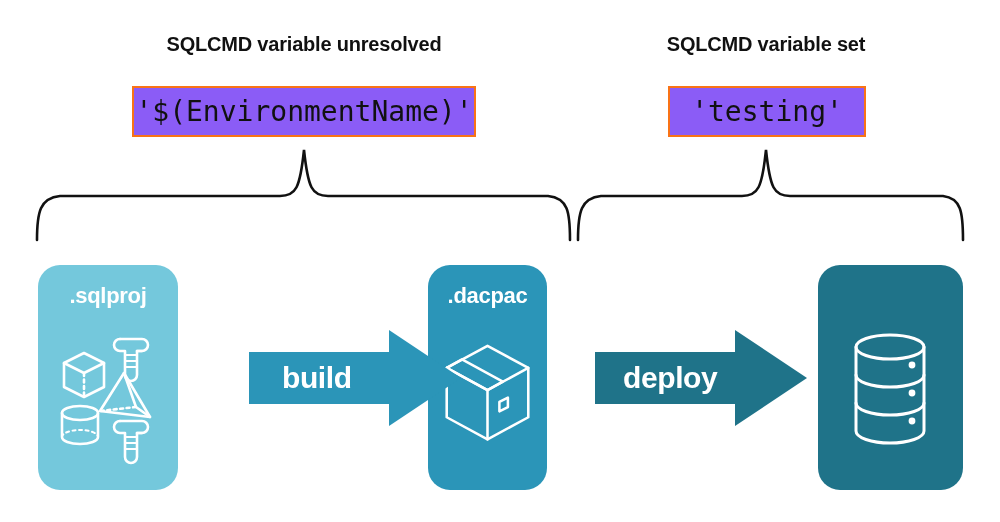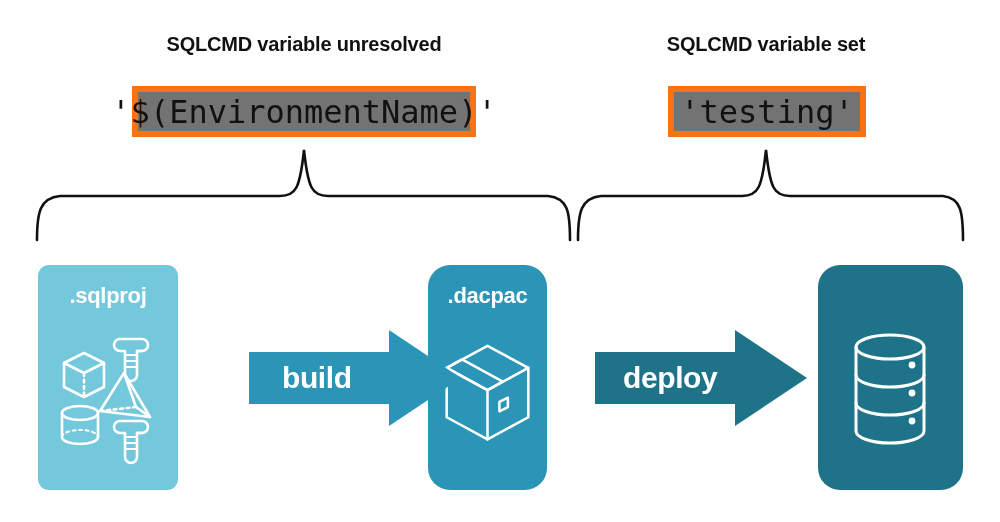--- a/index.html
+++ b/index.html
@@ -31,32 +31,32 @@
     white-space: nowrap;
     letter-spacing: -0.2px;
   }
   #heading-left  { left: 104px; top: 33px; width: 400px; }
   #heading-right { left: 606px; top: 33px; width: 320px; }
 
   
   .code-box {
     position: absolute;
     box-sizing: border-box;
-    border: 6px solid #f97316;
-    background: #737373;
+    border: 2px solid #f97316;
+    background: #8b5cf6;
     display: flex;
     align-items: center;
     justify-content: center;
     font-family: "DejaVu Sans Mono", "Liberation Mono", monospace;
-    font-size: 32px;
+    font-size: 28px;
     color: #111111;
     white-space: nowrap;
   }
   #code-box-left  { left: 132px; top: 86px; width: 344px; height: 51px; }
-  #code-box-right { left: 668px; top: 86px; width: 198px; height: 51px; align-items: flex-end; }
+  #code-box-right { left: 668px; top: 86px; width: 198px; height: 51px; }
 
   
   #braces {
     position: absolute;
     left: 0;
     top: 140px;
     width: 1000px;
     height: 110px;
   }
 
@@ -80,21 +80,21 @@
     letter-spacing: -0.3px;
     white-space: nowrap;
   }
   .card-art {
     position: absolute;
     left: 0;
     top: 56px;
     width: 100%;
   }
 
-  #card-sqlproj  { left: 38px;  top: 265px; width: 140px; height: 225px; background: #74C8DC; border-radius: 11px; }
+  #card-sqlproj  { left: 38px;  top: 265px; width: 140px; height: 225px; background: #74C8DC; }
   #card-dacpac   { left: 428px; top: 265px; width: 119px; height: 225px; background: #2B95B8; }
   #card-database { left: 818px; top: 265px; width: 145px; height: 225px; background: #1F7389; }
 
   
   .arrow {
     position: absolute;
     top: 330px;
     height: 96px;
   }
   #arrow-build  { left: 205px; width: 212px; margin-left: 44px; }

